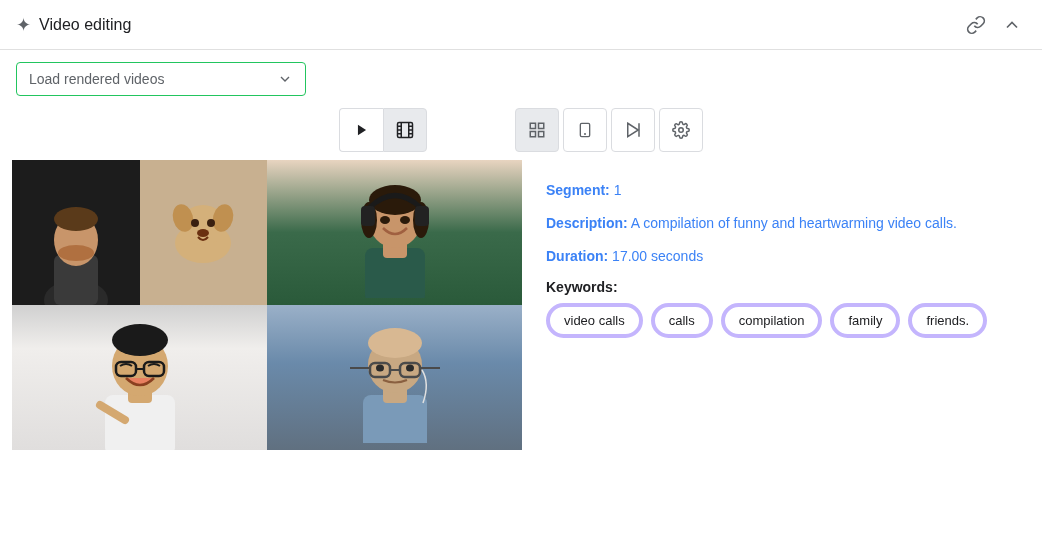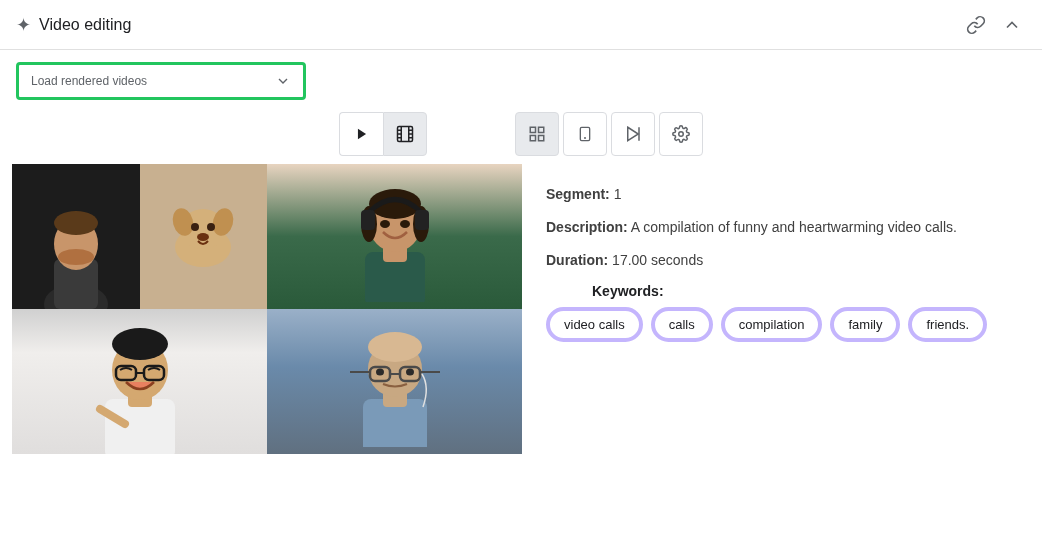--- a/index.html
+++ b/index.html
@@ -49,27 +49,27 @@
       font-size: 18px;
     }
 
     
     .toolbar-area {
       padding: 12px 16px;
     }
     .load-dropdown {
       display: flex;
       align-items: center;
-      border: 3px solid #22c55e;
+      border: 1px solid #22c55e;
       border-radius: 4px;
       padding: 8px 12px;
       width: 290px;
       cursor: pointer;
       background: #fff;
-      font-size: 12px;
+      font-size: 14px;
       color: #5f6368;
       justify-content: space-between;
     }
     .ctrl-btn {
       display: flex;
       align-items: center;
       justify-content: center;
       width: 44px;
       height: 44px;
       border: 1px solid #dadce0;
@@ -143,34 +143,33 @@
     .info-panel {
       flex: 1;
       padding: 20px 24px;
       display: flex;
       flex-direction: column;
       gap: 12px;
     }
     .info-row {
       font-size: 14px;
       line-height: 1.5;
-      color: #404040;
+      color: #3b82f6;
     }
     .info-label {
       font-weight: 600;
     }
     .keywords-section {
       display: flex;
       flex-direction: column;
       gap: 8px;
     }
     .keywords-label {
       font-weight: 600;
       font-size: 14px;
-      margin-left: 46px;
     }
     .keywords-row {
       display: flex;
       flex-wrap: wrap;
       gap: 8px;
     }
     .keyword-chip {
       border: 4px solid #c4b5fd;
       border-radius: 20px;
       padding: 6px 14px;

